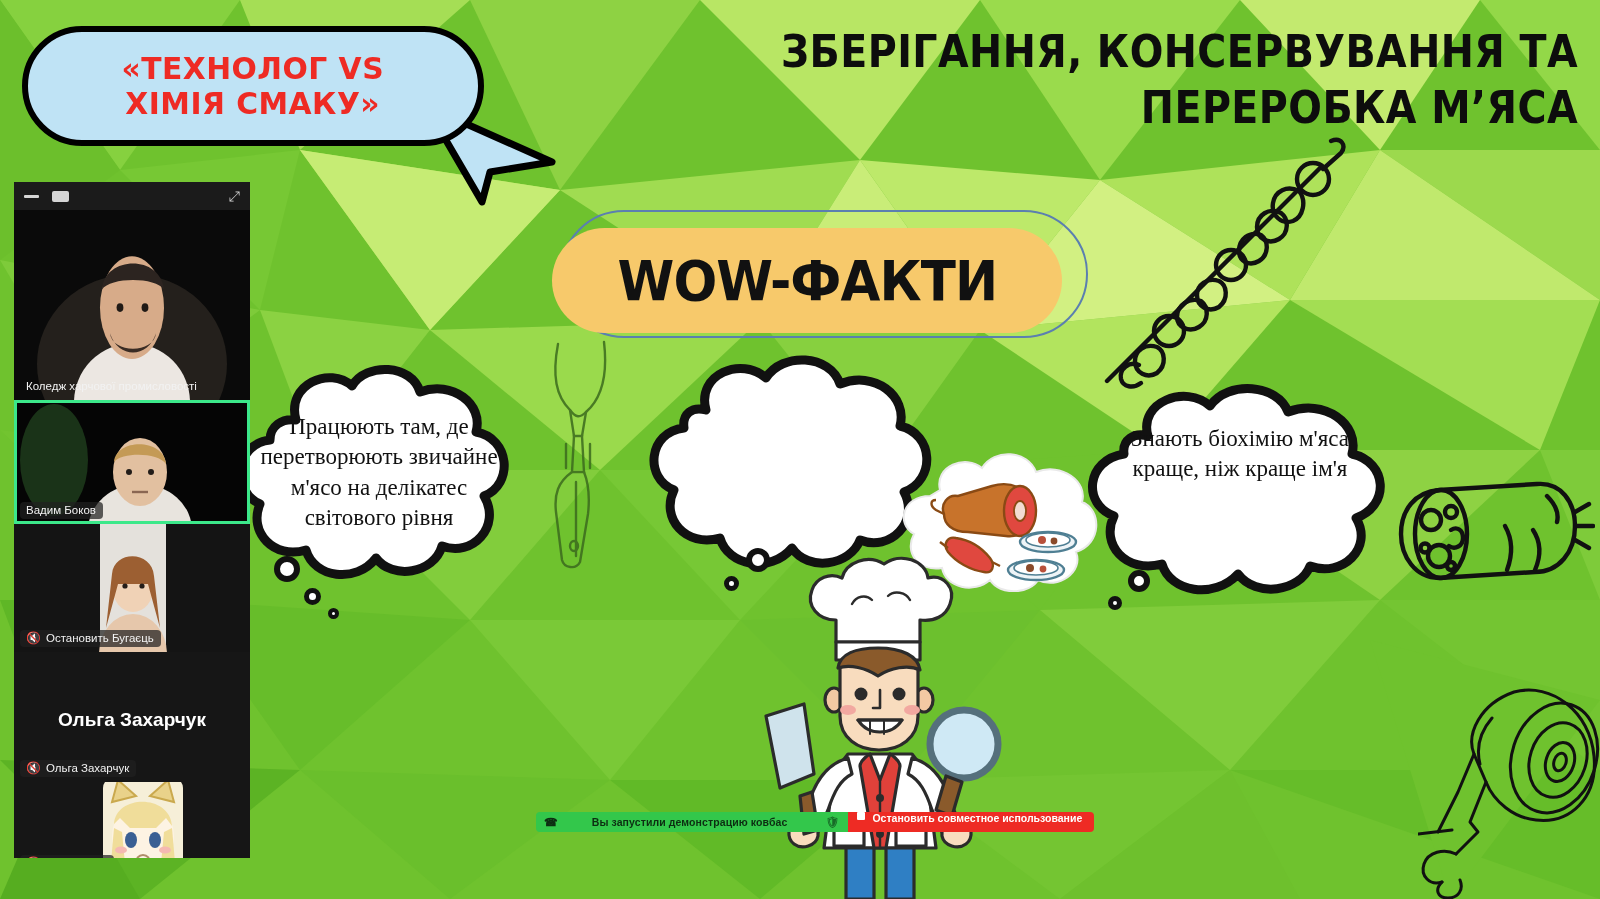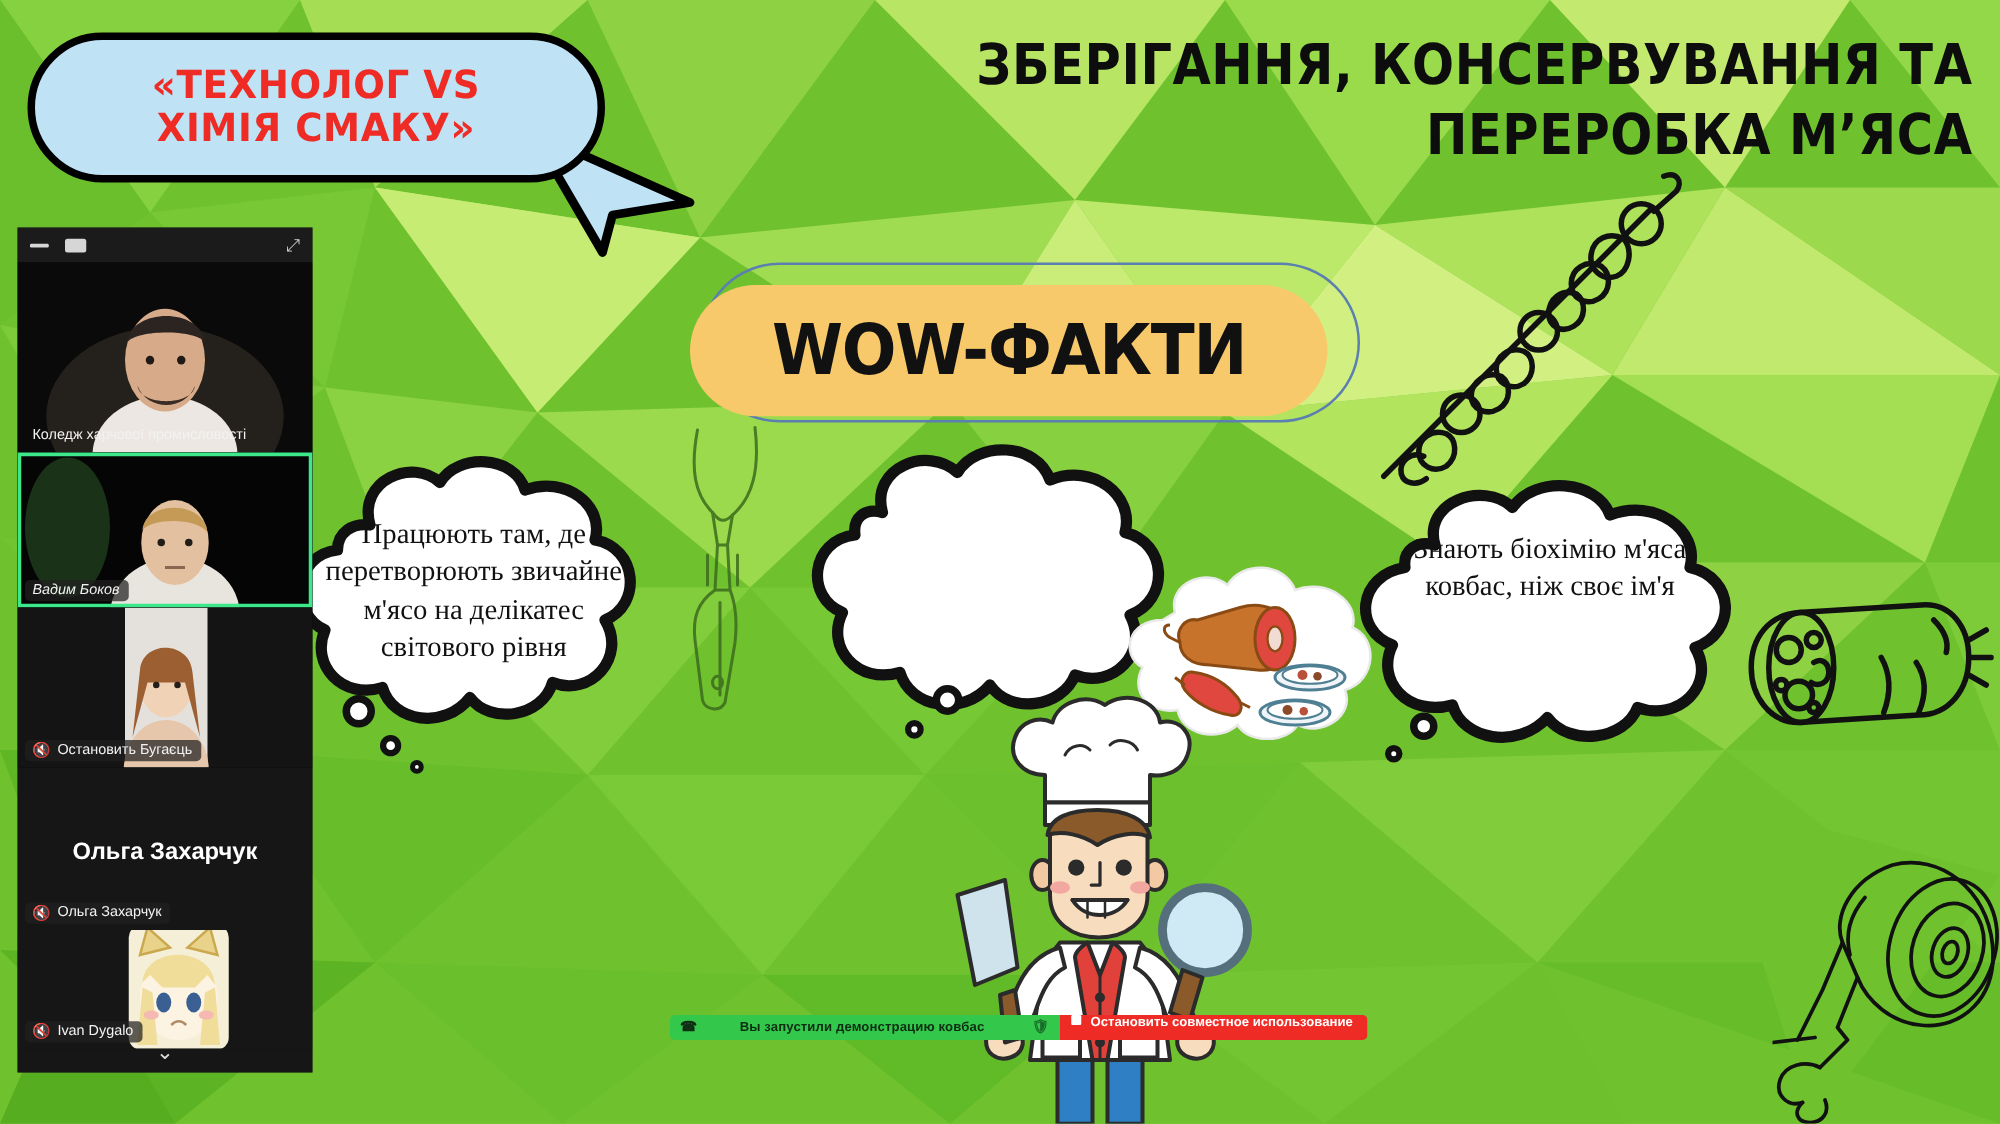--- a/index.html
+++ b/index.html
@@ -145,21 +145,21 @@
     color: #f2f2f2;
     font-size: 11.5px;
     padding: 2px 7px 3px 6px;
     border-radius: 4px;
     display: flex; align-items: center; gap: 5px;
     white-space: nowrap;
     max-width: 210px;
   }
   .tile-name.nobg { background: transparent; }
   .mute-ic { color: #e8453c; font-size: 12px; line-height: 1; flex: 0 0 auto; }
-  .tile.active { outline: 3px solid #3ce88a; outline-offset: -3px; font-style: italic; }
+  .tile.active { outline: 3px solid #3ce88a; outline-offset: -3px; }
 
   .tile-bigname {
     position: absolute; left: 0; right: 0; top: 44%;
     text-align: center; color: #fff;
     font-size: 19px; font-weight: bold;
   }
   .vp-footer { flex: 1 1 auto; position: relative; background: #161616; }
   .vp-chevron {
     position: absolute; left: 0; right: 0; bottom: 8px;
     text-align: center; color: #ddd; font-size: 17px; line-height: 1;
@@ -303,21 +303,21 @@
     <div class="dot" style="left:96px; top:224px; width:15px; height:15px; border-width:5px;"></div>
   </div>
 
   <div class="cloud" id="cloud3">
     <svg viewBox="0 0 350 222">
       <path d="M84,54 C74,20 122,2 146,24 C164,-2 214,2 224,30 C260,16 296,42 288,72
                C324,80 326,124 292,136 C310,166 278,196 246,184 C236,210 192,216 174,192
                C150,218 106,210 98,182 C62,192 36,162 50,134 C18,122 22,78 60,72
                C58,58 70,50 84,54 Z" fill="#ffffff" stroke="#111" stroke-width="9" stroke-linejoin="round"></path>
     </svg>
-    <div class="cloud-text">Знають біохімію м'яса ковбас, ніж своє ім'я</div>
+    <div class="cloud-text">Знають біохімію м'яса краще, ніж краще ім'я</div>
     <div class="dot" style="left:64px; top:188px; width:22px; height:22px;"></div>
     <div class="dot" style="left:44px; top:214px; width:14px; height:14px; border-width:5px;"></div>
   </div>
 
   <svg class="lineart" id="meat-cloud" viewBox="0 0 208 148">
     <path d="M44,46 C38,22 70,10 86,24 C98,4 132,6 140,28 C166,18 192,38 186,58
              C206,66 206,100 180,108 C188,128 162,146 142,136 C134,150 104,152 94,136
              C78,150 50,144 46,124 C22,128 8,108 18,90 C0,80 6,52 34,52 Z" fill="#ffffff" stroke="#e9e9e9" stroke-width="2"></path>
     <g>
       <path d="M48,70 C44,60 52,50 62,52 L96,42 C116,36 134,46 138,62 C142,80 128,94 110,92 L72,88 C56,88 48,80 48,70 Z" fill="#c8732b" stroke="#8a4a14" stroke-width="2.4"></path>
@@ -460,21 +460,21 @@
           <i></i>
           <i></i>
           <i></i>
           <i></i>
           <i></i>
           <i></i>
       </span>
       <span class="ic-expand">⤢</span>
     </div>
 
-    <div class="tile" style="height:152px;">
+    <div class="tile" style="height:190px;">
       <svg viewBox="0 0 236 148" preserveAspectRatio="none" style="width:100%;height:100%;display:block">
         <rect width="236" height="148" fill="#0a0a0a"></rect>
         <ellipse cx="118" cy="120" rx="95" ry="70" fill="#24201c"></ellipse>
         <ellipse cx="118" cy="150" rx="58" ry="46" fill="#ece7e2"></ellipse>
         <ellipse cx="118" cy="76" rx="32" ry="40" fill="#d7ab89"></ellipse>
         <path d="M88,62 C90,36 146,34 150,62 C142,52 96,52 88,62 Z" fill="#2c2420"></path>
         <path d="M96,96 C104,116 134,116 142,96 C140,112 98,112 96,96 Z" fill="#3a2c24"></path>
         <circle cx="106" cy="76" r="3.4" fill="#201a16"></circle>
         <circle cx="131" cy="76" r="3.4" fill="#201a16"></circle>
       </svg>

